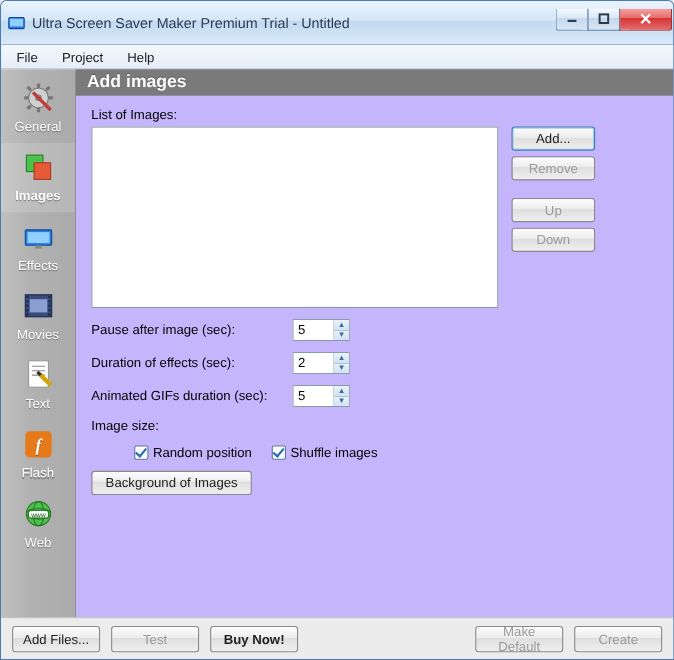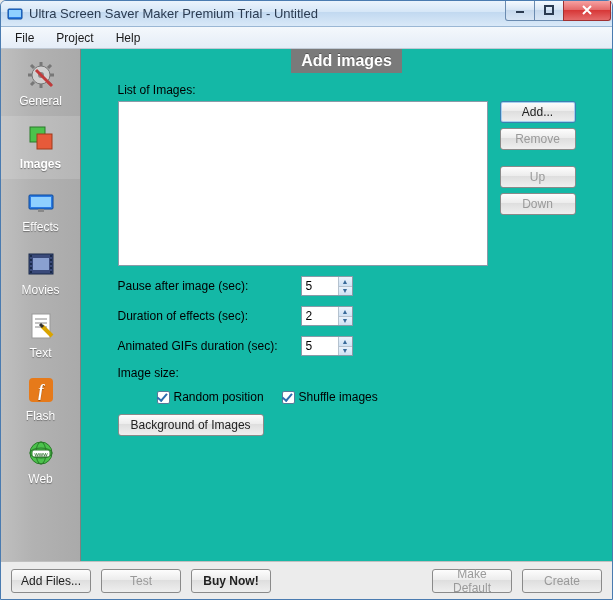--- a/index.html
+++ b/index.html
@@ -16,21 +16,21 @@
     width: 613px;
     height: 600px;
     border: 1px solid #4a7bb0;
     border-radius: 6px 6px 0 0;
     background: #f0f0f0;
     display: flex;
     flex-direction: column;
     box-shadow: 0 0 8px rgba(0,0,0,0.3);
   }
   .titlebar {
-    height: 26px;
+    height: 40px;
     background: linear-gradient(#eaf3fc, #d5e6f7 45%, #c2d9f0 46%, #d9e9f8);
     border-bottom: 1px solid #9ab7d4;
     display: flex;
     align-items: center;
     padding: 0 0 0 6px;
     border-radius: 5px 5px 0 0;
   }
   .titlebar .app-icon {
     width: 16px; height: 16px;
     margin-right: 6px;
@@ -69,21 +69,21 @@
   .menubar span {
     padding: 2px 10px;
     color: #1a1a1a;
   }
   .body {
     flex: 1;
     display: flex;
     min-height: 0;
   }
   .sidebar {
-    width: 80px;
+    width: 68px;
     background: linear-gradient(to right,#bfbfbf,#b2b2b2 40%,#aaaaaa);
     border-right: 1px solid #808080;
     display: flex;
     flex-direction: column;
     padding-top: 4px;
   }
   .sidebar-item {
     display: flex;
     flex-direction: column;
     align-items: center;
@@ -99,22 +99,21 @@
   }
   .sidebar-item .sicon {
     width: 32px; height: 32px;
     margin-bottom: 3px;
     display: flex; align-items: center; justify-content: center;
   }
   .content {
     flex: 1;
     display: flex;
     flex-direction: column;
-    background: #14b8a6;
-    align-items: center;
+    background: #c4b5fd;
   }
   .panel-header {
     background: #7a7a7a;
     color: #fff;
     font-size: 16px;
     font-weight: bold;
     padding: 3px 10px;
     text-shadow: 0 -1px 0 rgba(0,0,0,0.3);
   }
   .panel-body {

